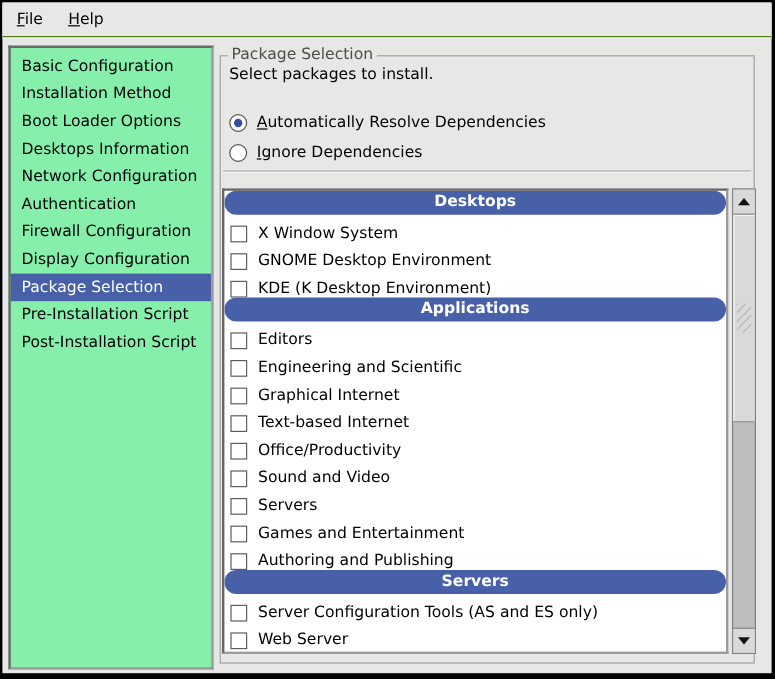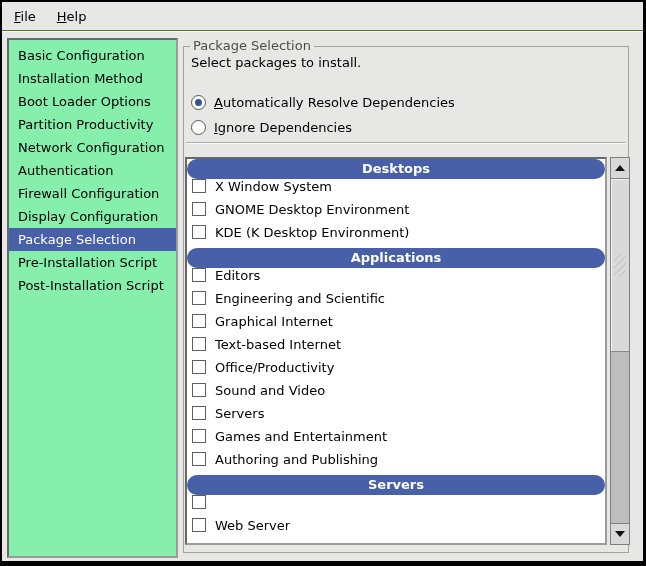--- a/index.html
+++ b/index.html
@@ -62,21 +62,21 @@
     position:absolute;left:183px;top:155px;width:418px;height:384px;
     background:#fff;
     border:2px solid;
     border-color:#686868 #9b9b9b #9b9b9b #686868;
     overflow:hidden;
   }
   .group-header{
     height:20px;line-height:20px;background:#4760a8;color:#fff;
     font-weight:bold;text-align:center;border-radius:10px;
   }
-  .pkg-row{height:23px;display:flex;align-items:flex-start;padding-left:5px;}
+  .pkg-row{height:23px;display:flex;align-items:flex-end;padding-left:5px;}
   .checkbox{
     width:12px;height:12px;border:1px solid #5e5e5e;background:#fff;
     margin-right:9px;flex:none;
   }
   .pkg-label{white-space:nowrap;}
 
   
   .scrollbar{
     position:absolute;left:608px;top:155px;width:18px;height:386px;
     border:1px solid #7f7f7f;background:#bdbdbd;box-sizing:content-box;
@@ -108,21 +108,21 @@
 
     <div class="menubar">
       <div class="menu-item"><u>F</u>ile</div>
       <div class="menu-item"><u>H</u>elp</div>
     </div>
 
     <div class="sidebar" id="sidebar">
         <div class="side-item">Basic Configuration</div>
         <div class="side-item">Installation Method</div>
         <div class="side-item">Boot Loader Options</div>
-        <div class="side-item">Partition Productivity</div>
+        <div class="side-item">Desktops Information</div>
         <div class="side-item">Network Configuration</div>
         <div class="side-item">Authentication</div>
         <div class="side-item">Firewall Configuration</div>
         <div class="side-item">Display Configuration</div>
         <div class="side-item selected">Package Selection</div>
         <div class="side-item">Pre-Installation Script</div>
         <div class="side-item">Post-Installation Script</div>
       </div>
 
     <div class="frame">
@@ -188,20 +188,21 @@
           <span class="checkbox"></span>
           <span class="pkg-label">Games and Entertainment</span>
         </div>
         <div class="pkg-row">
           <span class="checkbox"></span>
           <span class="pkg-label">Authoring and Publishing</span>
         </div>
         <div class="group-header">Servers</div>
         <div class="pkg-row">
           <span class="checkbox"></span>
+          <span class="pkg-label">Server Configuration Tools (AS and ES only)</span>
         </div>
         <div class="pkg-row">
           <span class="checkbox"></span>
           <span class="pkg-label">Web Server</span>
         </div>
       </div>
 
     <div class="scrollbar">
       <div class="sb-btn up">
         <span class="arr up"></span>

